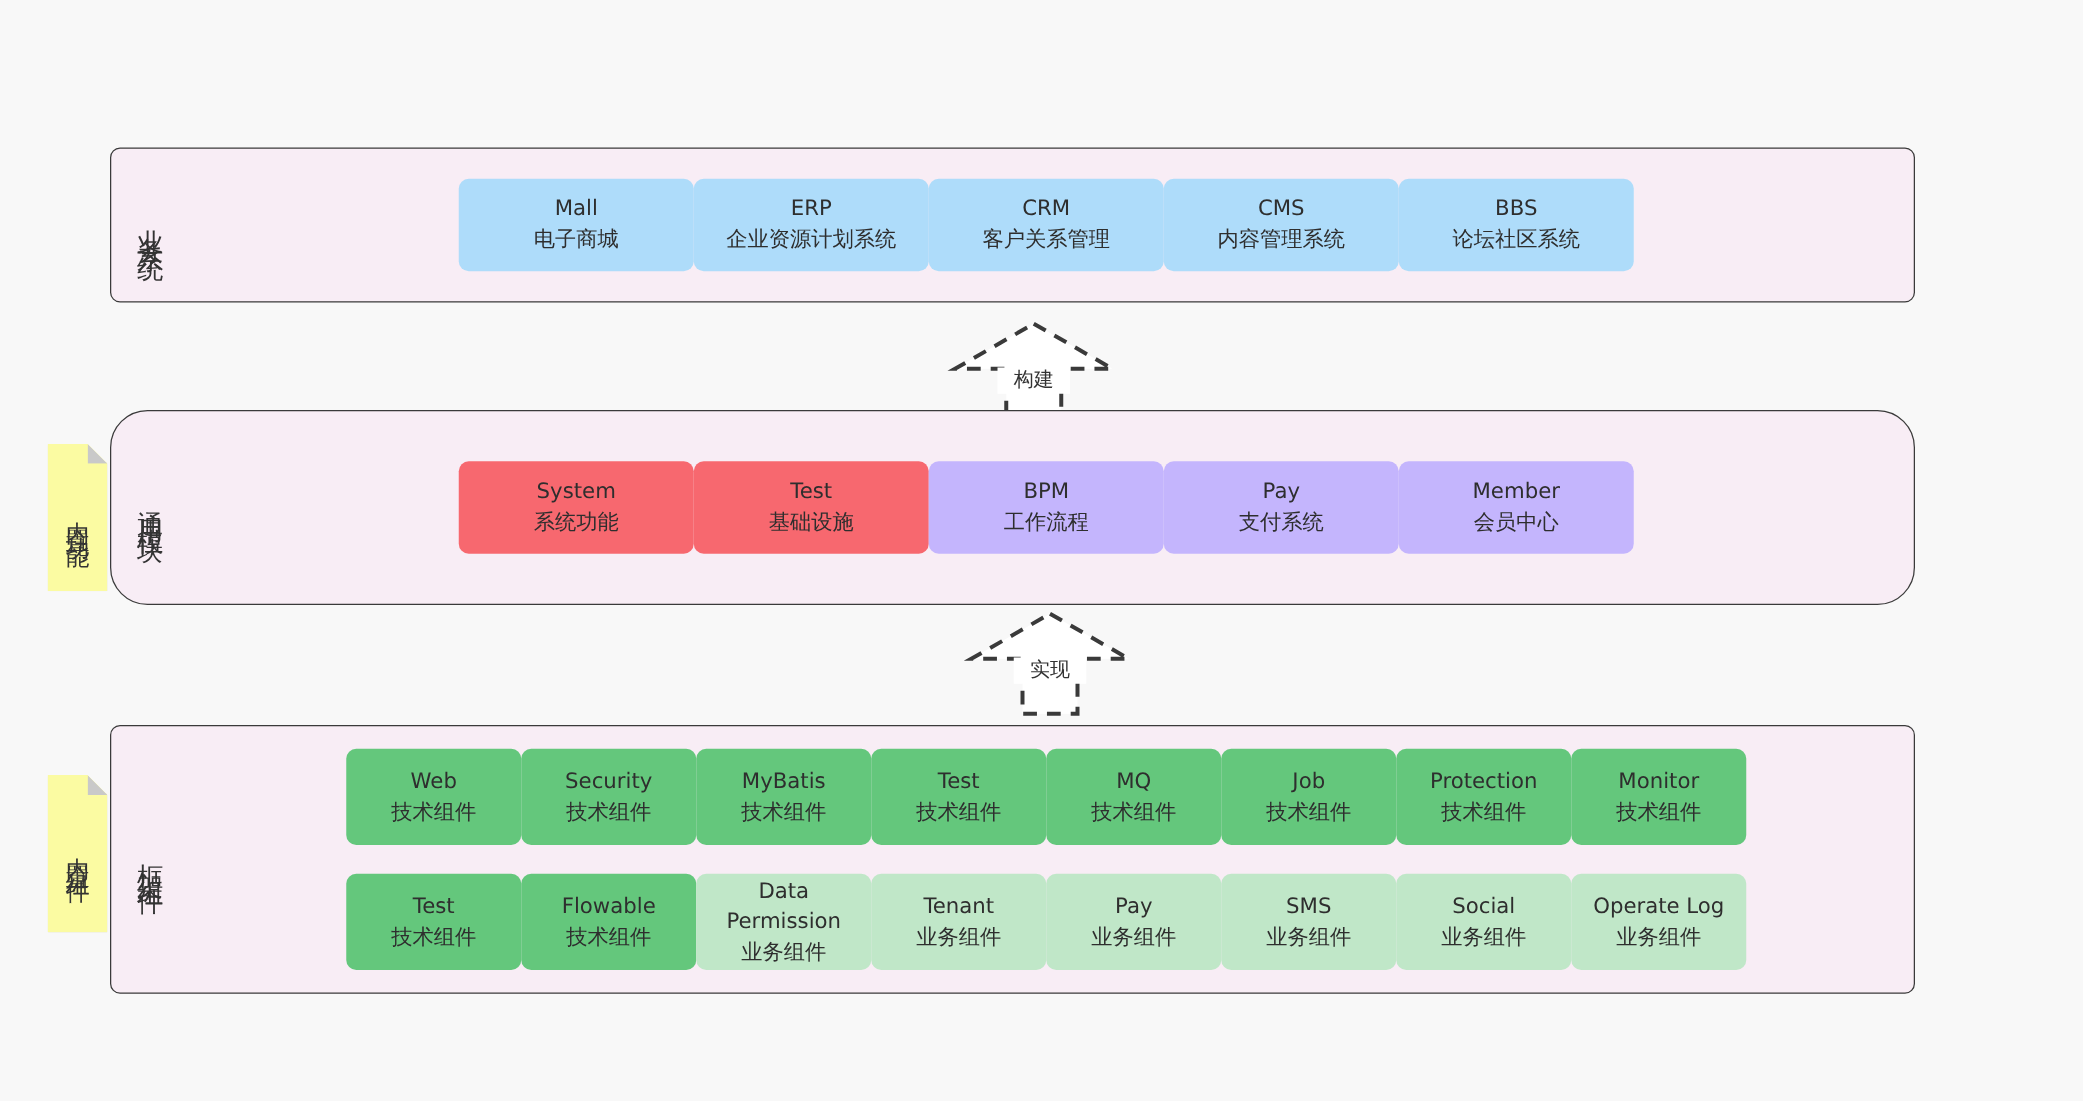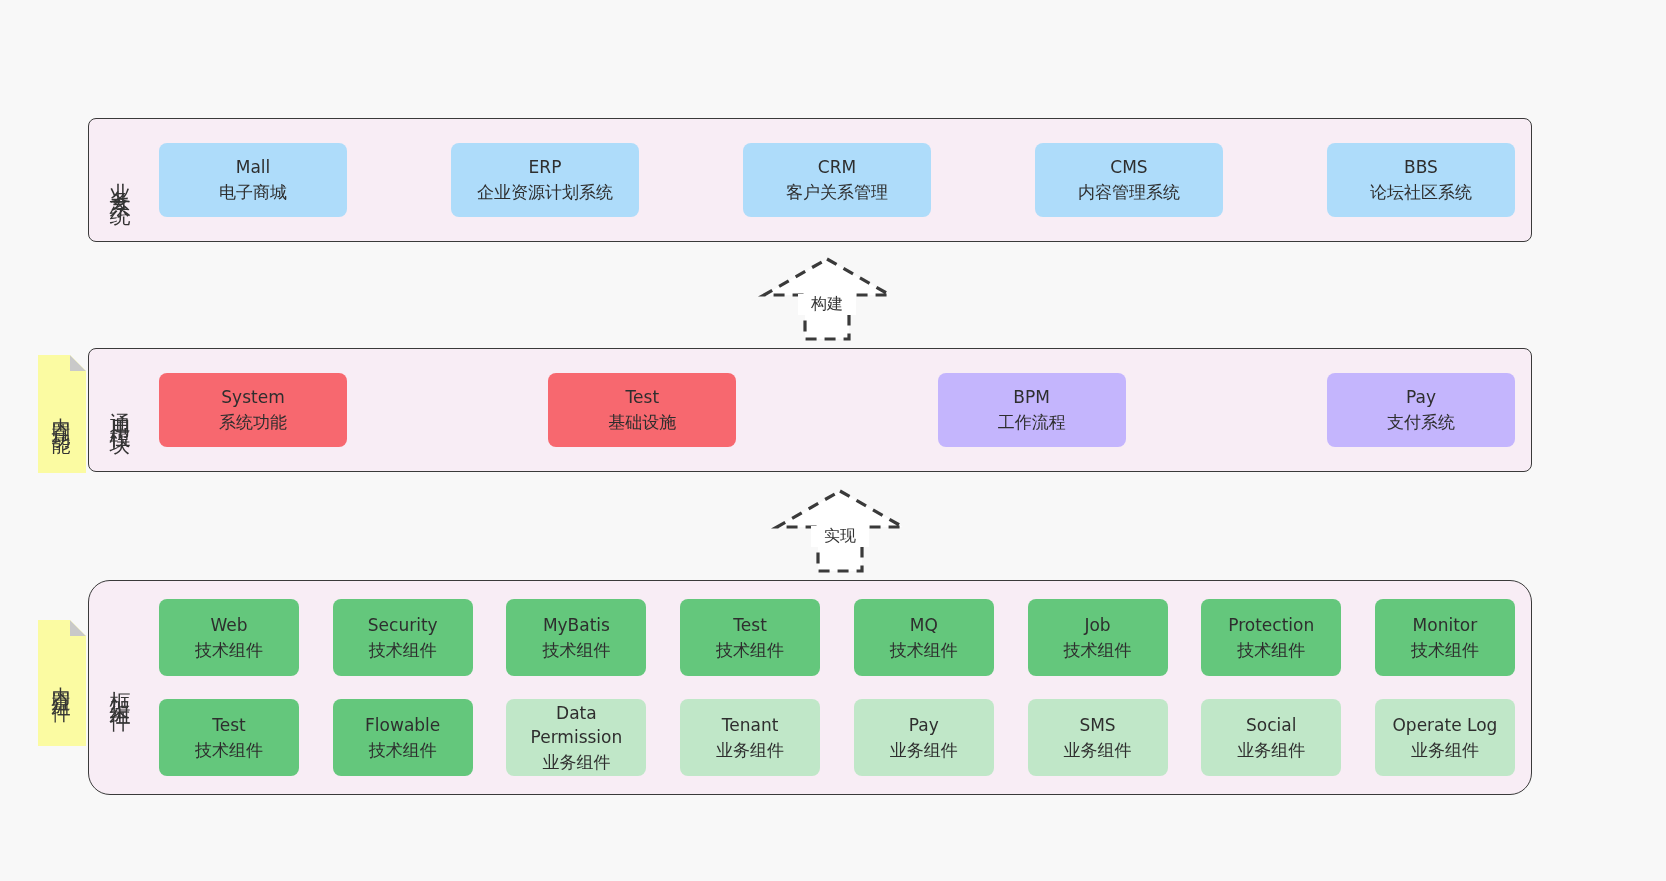--- a/index.html
+++ b/index.html
@@ -18,36 +18,36 @@
     left: 88px;
     width: 1444px;
     background: #f8edf5;
     border: 1.6px solid #3a3a3a;
     border-radius: 8px;
     display: flex;
     align-items: center;
     padding: 0 16px 0 14px;
   }
   #panel-business  { top: 118px; height: 124px; }
-  #panel-modules   { top: 348px; height: 124px; }
-  #panel-framework { top: 580px; height: 215px; border-radius: 22px; }
+  #panel-modules   { top: 328px; height: 156px; border-radius: 30px; }
+  #panel-framework { top: 580px; height: 215px; }
 
   .layer-label {
     writing-mode: vertical-rl;
     text-orientation: upright;
     font-size: 21px;
     letter-spacing: 7px;
     color: #333;
     flex: 0 0 34px;
     text-align: center;
     margin-right: 22px;
     line-height: 34px;
   }
 
-  .boxes-area { flex: 1; display: flex; flex-direction: column; gap: 23px; }
+  .boxes-area { flex: 1; display: flex; flex-direction: column; gap: 23px; align-items: center; }
   .box-row { display: flex; justify-content: space-between; }
 
   .box {
     border-radius: 8px;
     display: flex;
     flex-direction: column;
     align-items: center;
     justify-content: center;
     text-align: center;
     font-size: 17px;
@@ -170,20 +170,24 @@
             <div class="box-subtitle">基础设施</div>
           </div>
           <div class="box box-wide variant-pink">
             <div class="box-title">BPM</div>
             <div class="box-subtitle">工作流程</div>
           </div>
           <div class="box box-wide variant-pink">
             <div class="box-title">Pay</div>
             <div class="box-subtitle">支付系统</div>
           </div>
+          <div class="box box-wide variant-pink">
+            <div class="box-title">Member</div>
+            <div class="box-subtitle">会员中心</div>
+          </div>
         </div>
     </div>
   </section>
 
   <div class="arrow" id="arrow-implement">
     <svg viewBox="0 0 140 90">
       <polygon points="70,5 133,41 92,41 92,85 48,85 48,41 7,41" fill="#ffffff" stroke="#3a3a3a" stroke-width="3.2" stroke-dasharray="11 8" stroke-linejoin="miter"></polygon>
     </svg>
     <span class="arrow-label">实现</span>
   </div>

